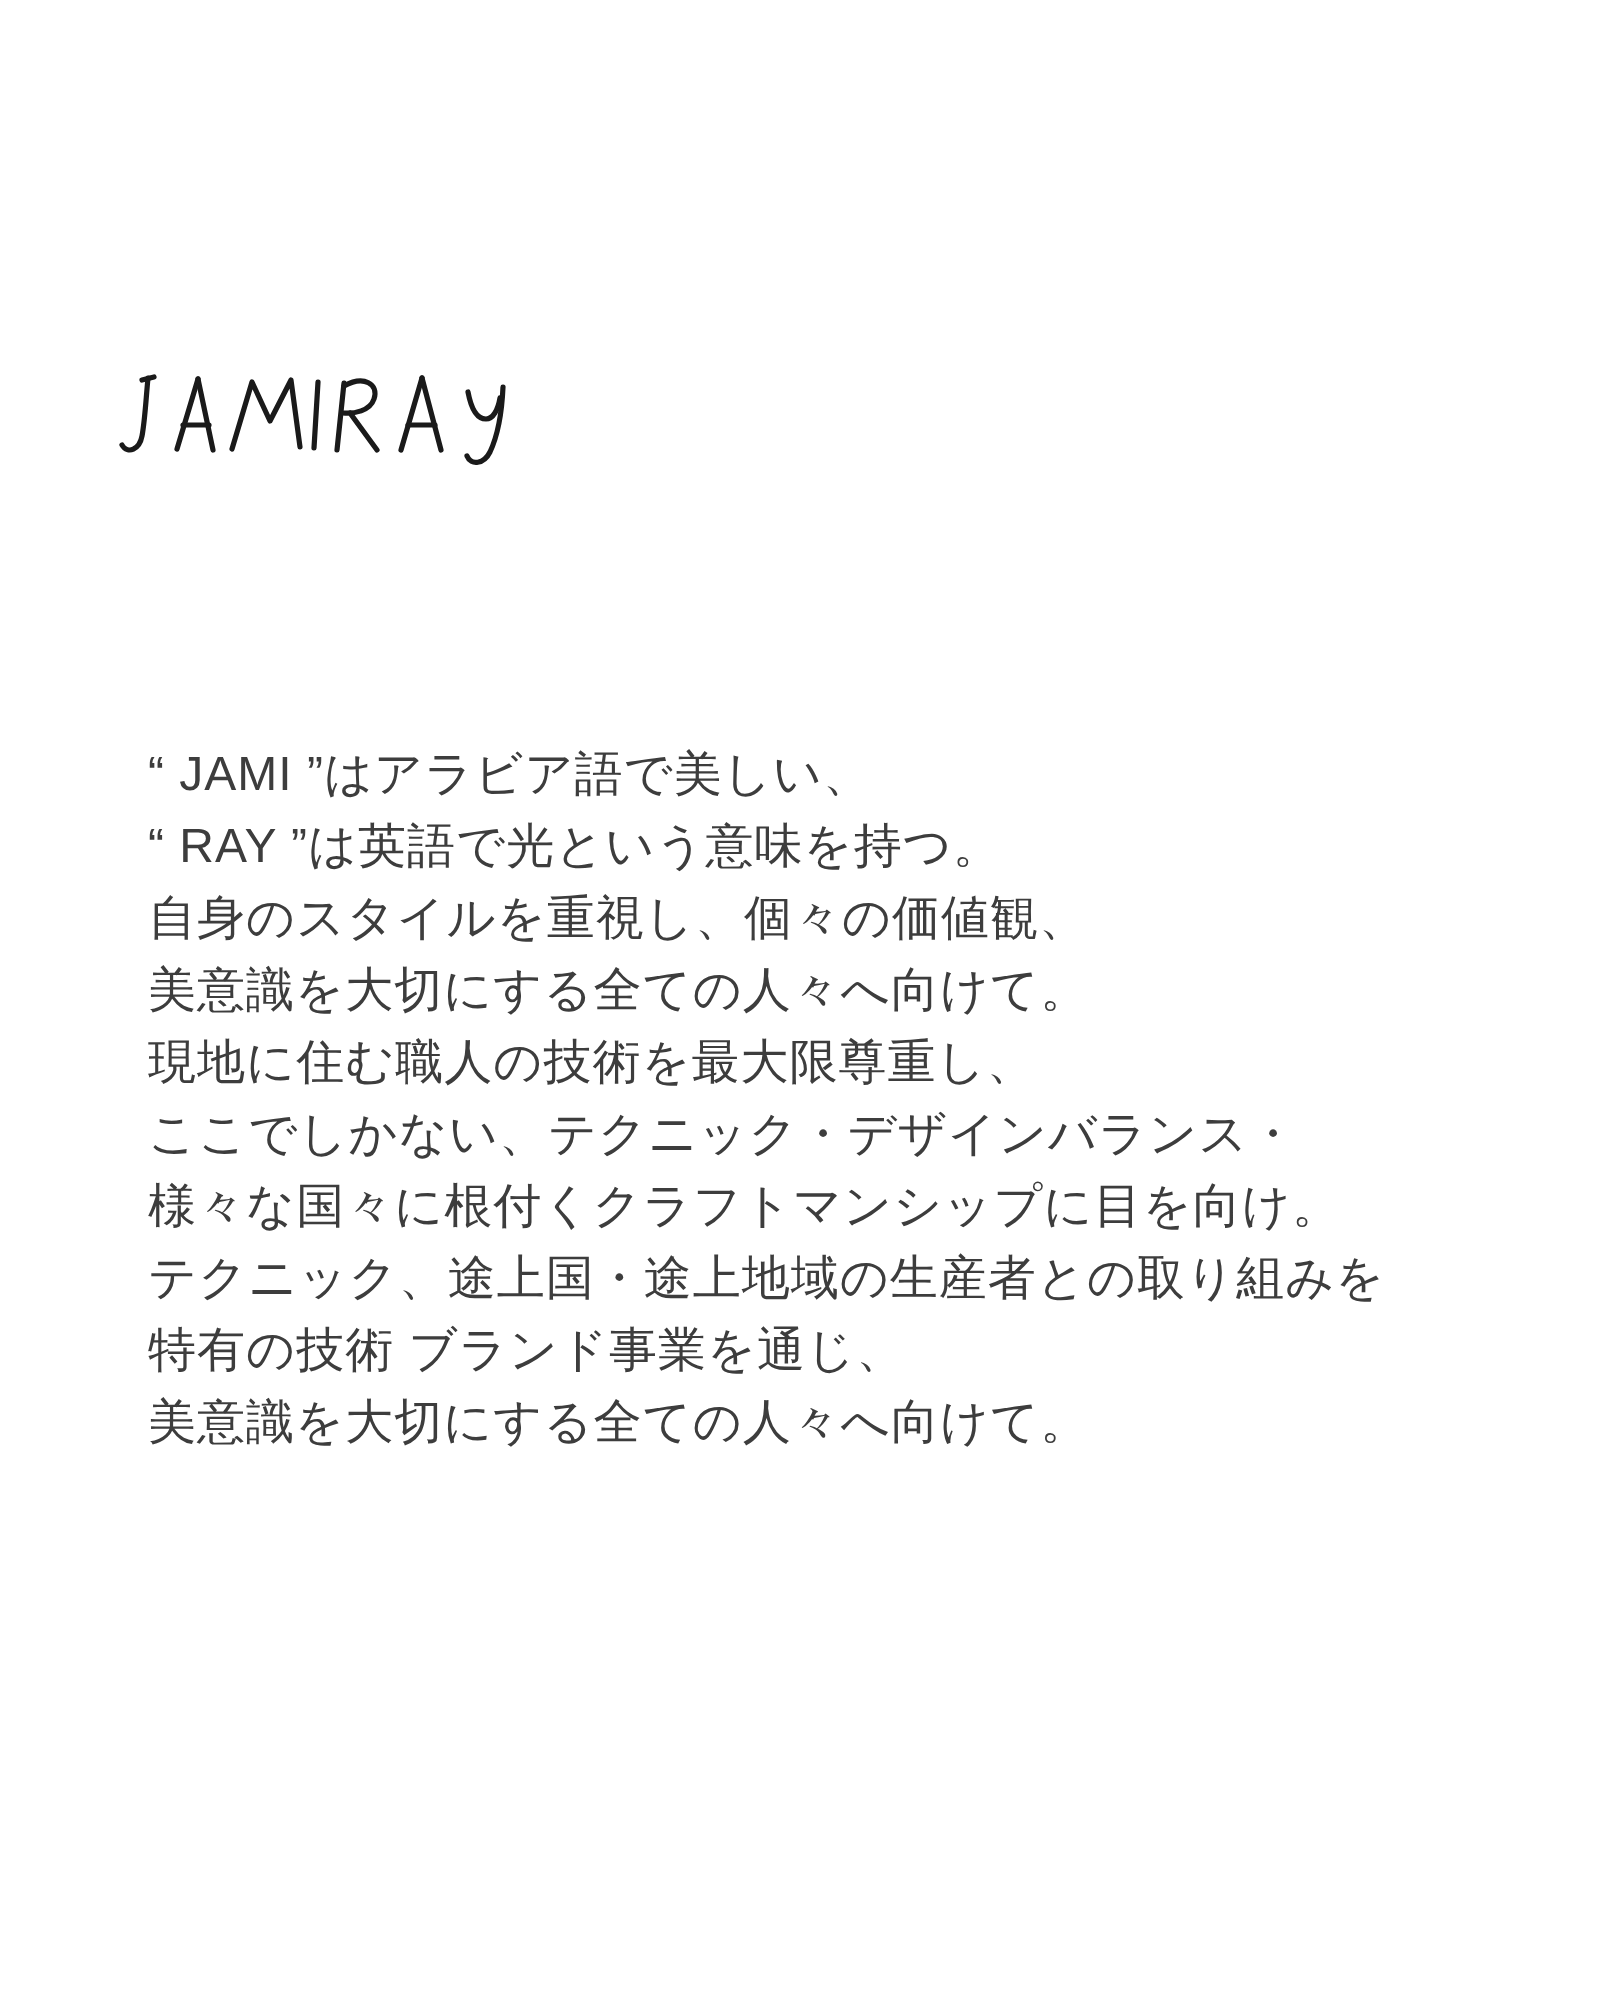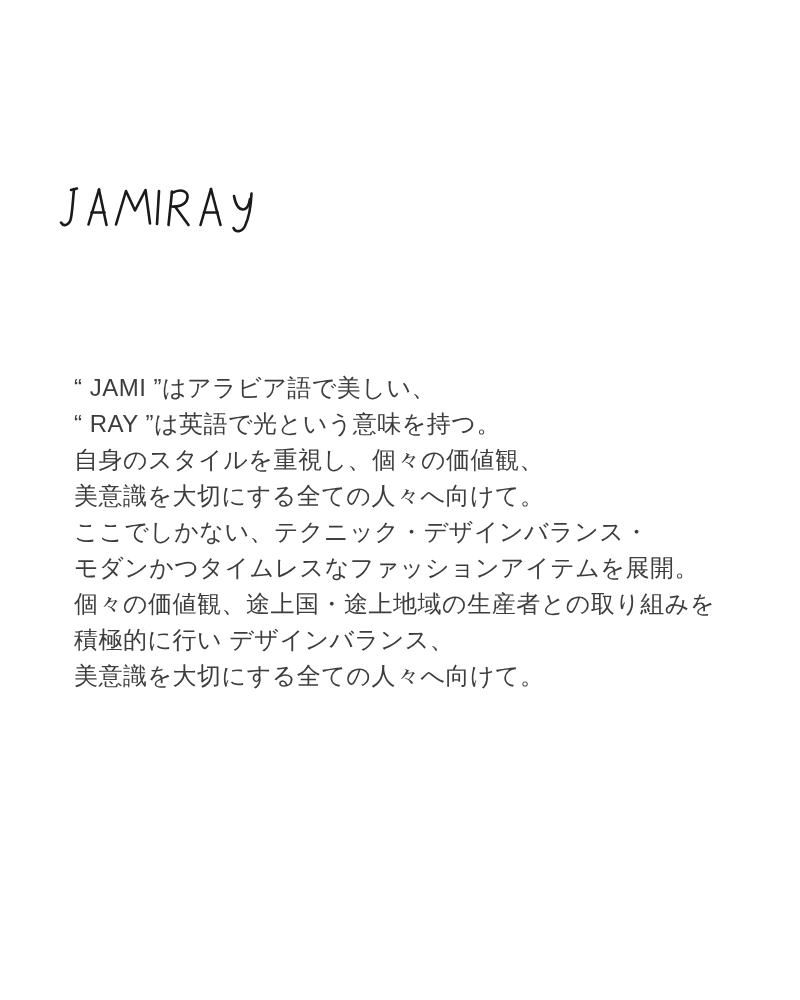--- a/index.html
+++ b/index.html
@@ -89,20 +89,21 @@
       <path class="stroke" d="M176,12 C177.5,20 180.5,25.5 185,25.5 C188.5,25.5 191,21 192,15"></path>
       <path class="stroke" d="M193.5,9.5 C193,21 191,33.5 187,42 C184,48 177.5,49 175.5,44"></path>
     </svg>
   </div>
 
   <div class="statement">
     <div class="line">“ JAMI ”はアラビア語で美しい、</div>
     <div class="line">“ RAY ”は英語で光という意味を持つ。</div>
     <div class="line">自身のスタイルを重視し、個々の価値観、</div>
     <div class="line">美意識を大切にする全ての人々へ向けて。</div>
+    <div class="line">現地に住む職人の技術を最大限尊重し、</div>
     <div class="line">ここでしかない、テクニック・デザインバランス・</div>
-    <div class="line">モダンかつタイムレスなファッションアイテムを展開。</div>
-    <div class="line">個々の価値観、途上国・途上地域の生産者との取り組みを</div>
-    <div class="line">積極的に行い デザインバランス、</div>
+    <div class="line">様々な国々に根付くクラフトマンシップに目を向け。</div>
+    <div class="line">テクニック、途上国・途上地域の生産者との取り組みを</div>
+    <div class="line">特有の技術 ブランド事業を通じ、</div>
     <div class="line">美意識を大切にする全ての人々へ向けて。</div>
   </div>
 
 </div>
 
 </body></html>

